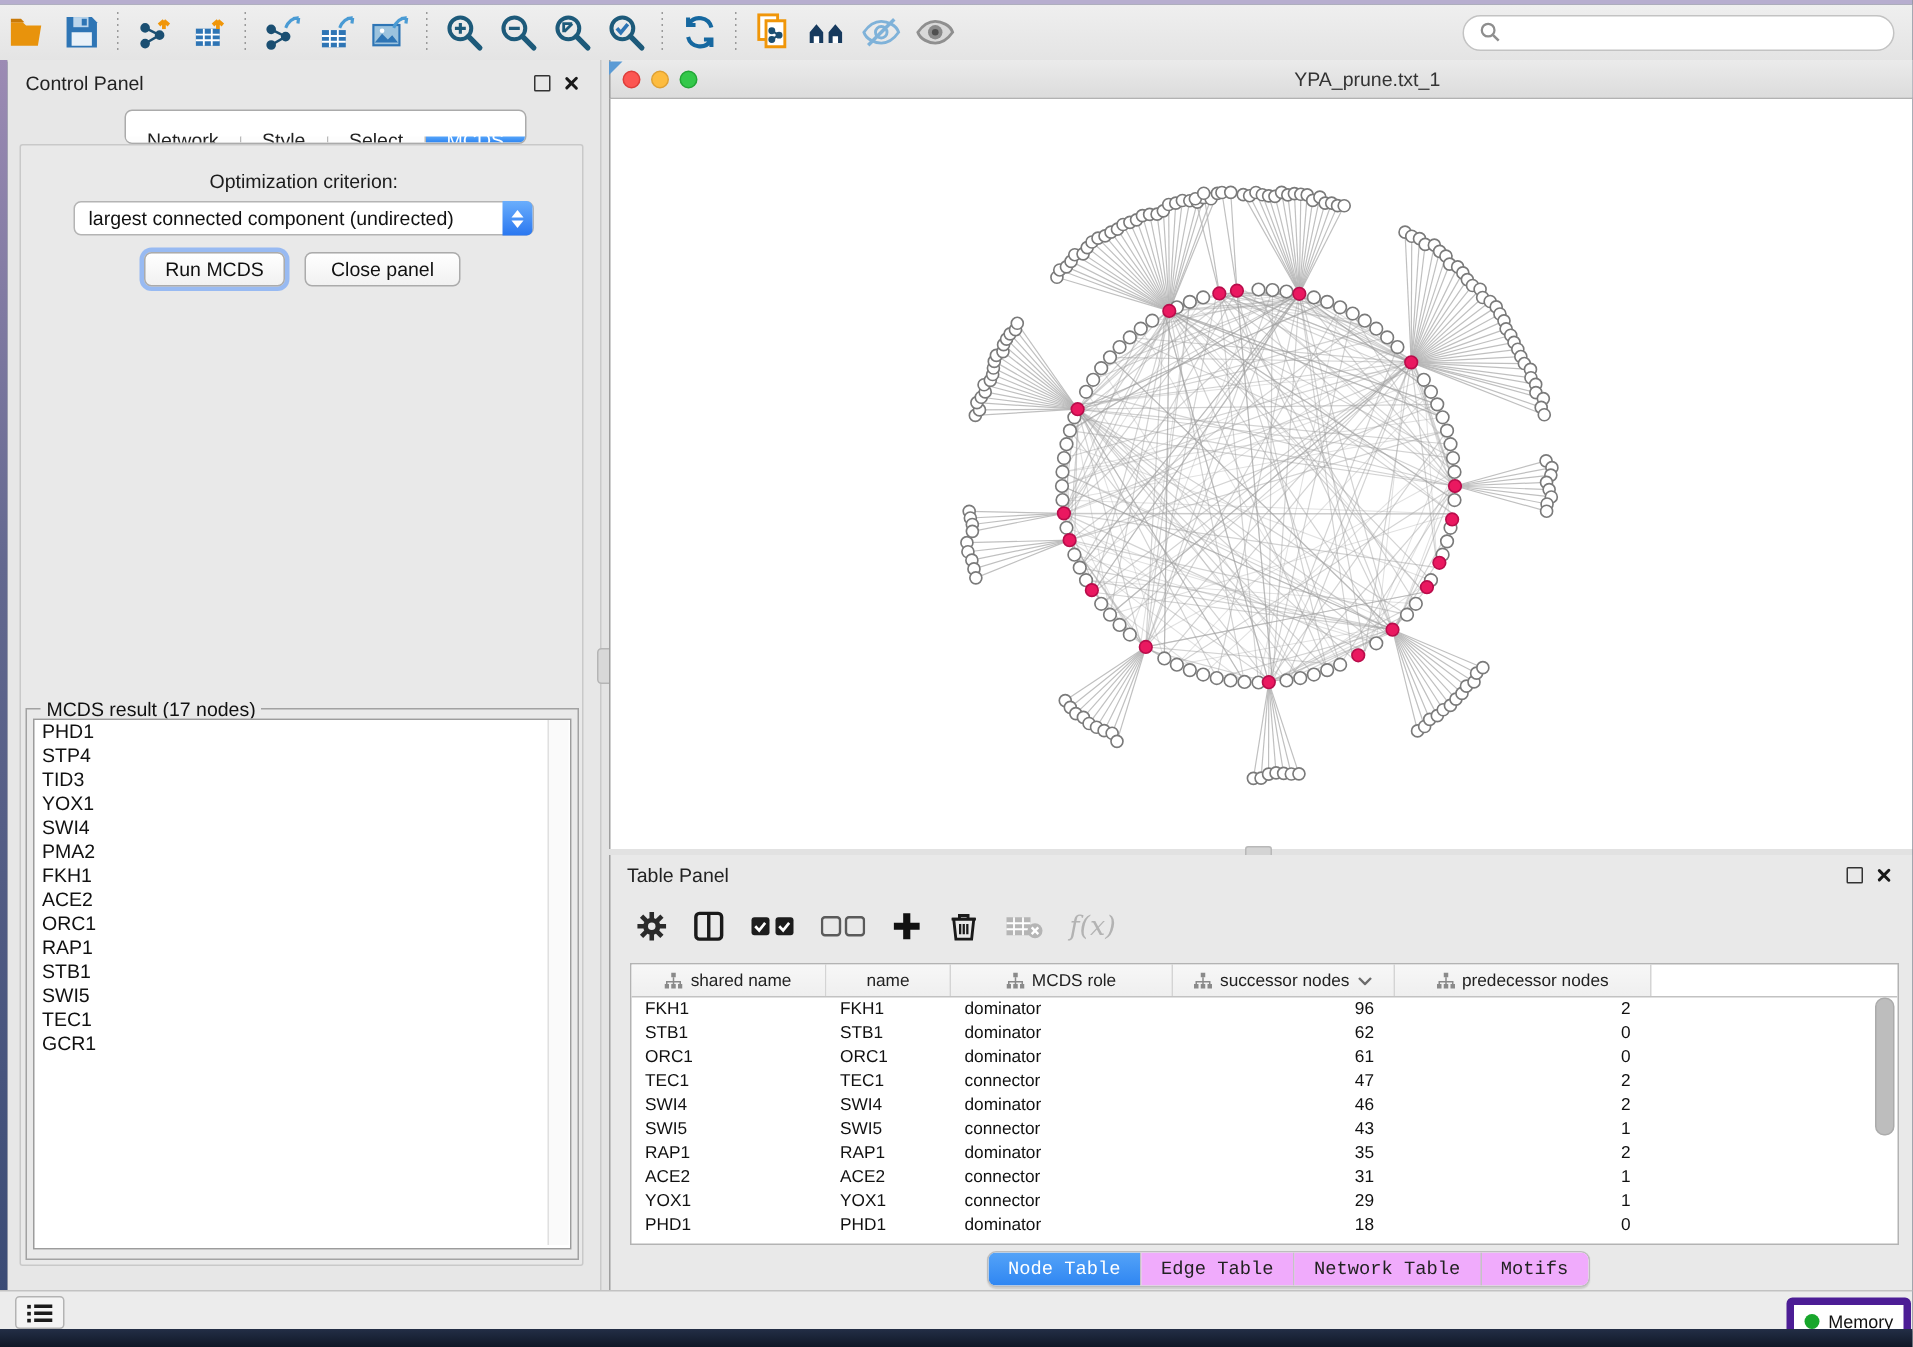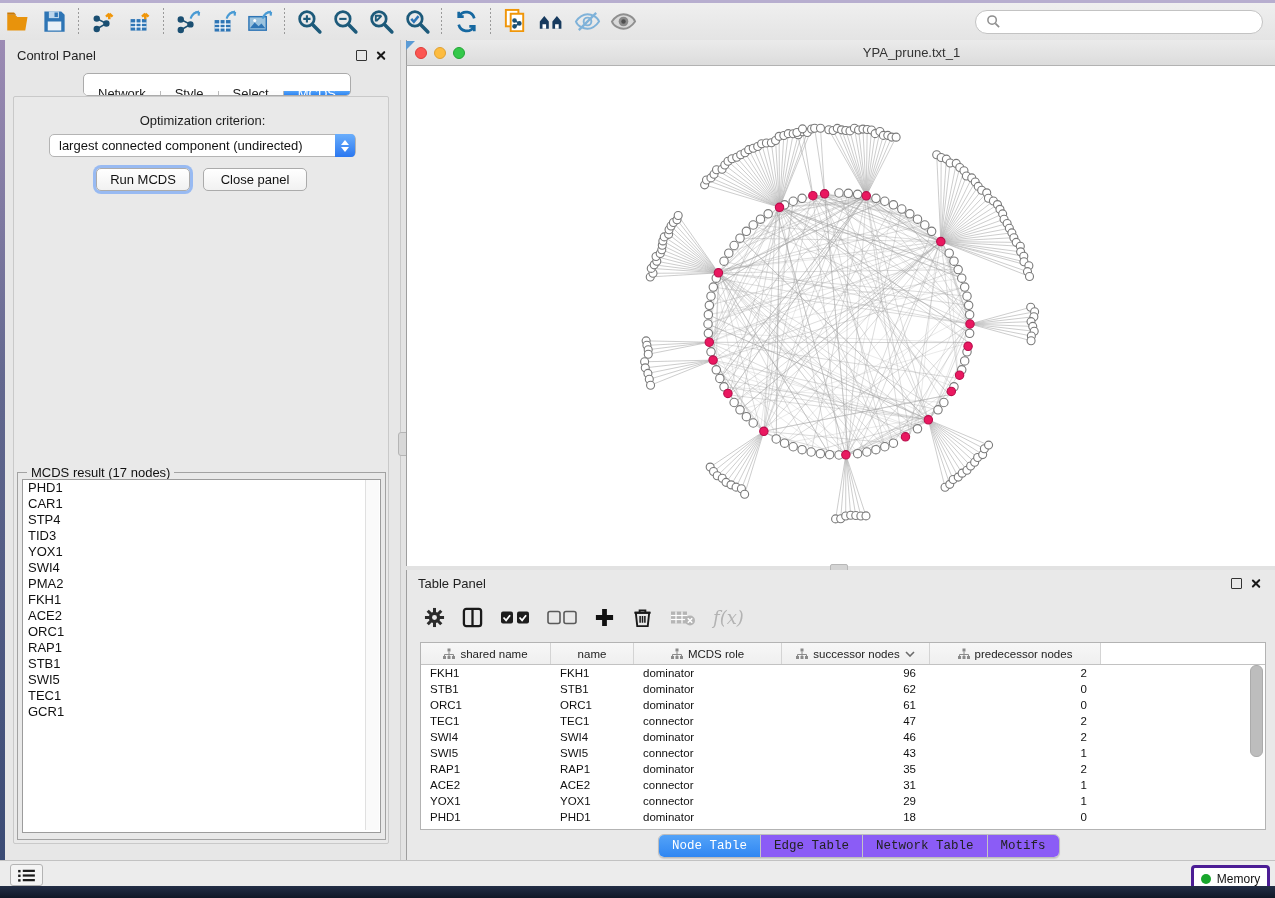--- a/index.html
+++ b/index.html
@@ -86,28 +86,28 @@
   .th-cell{background:linear-gradient(#f7f7f7,#efefef);border-right:1px solid #d4d4d4;display:flex;align-items:center;justify-content:center;gap:5px;
     font-size:11.5px;color:#222;box-sizing:border-box;flex:0 0 auto;}
   .tree-icon svg{display:block;}
   .tr{display:flex;height:16px;align-items:center;}
   .td{font-size:11.5px;color:#111;box-sizing:border-box;flex:0 0 auto;white-space:nowrap;overflow:hidden;}
   .td.l{padding-left:9px;text-align:left;}
   .td.r{padding-right:14px;text-align:right;}
   #tbl-scroll{left:1250px;top:665px;width:11px;height:90px;background:#bdbdbd;border-radius:6px;border:1px solid #ababab;}
   
   #tbl-tabs{left:658px;top:834px;height:22px;display:flex;border:1px solid #bdbdbd;border-radius:6px;overflow:hidden;background:#fff;box-shadow:0 1px 1px rgba(0,0,0,.12);font-family:Liberation Mono, monospace;}
-  .tbl-tab{padding:0 13px;font-size:12.5px;color:#222;display:flex;align-items:center;border-right:1px solid #c4c4c4;background:#8b5cf6;}
+  .tbl-tab{padding:0 13px;font-size:12.5px;color:#222;display:flex;align-items:center;border-right:1px solid #c4c4c4;background:#f0abfc;}
   .tbl-tab:last-child{border-right:none;}
   .tbl-tab.active{background:linear-gradient(#54a3f8,#2f86f2);color:#fff;}
   
   #status-bar{left:0;top:860px;width:1275px;height:26px;background:#ececec;border-top:1px solid #c2c2c2;}
   #list-btn{left:10px;top:864px;width:31px;height:20px;background:#f4f4f4;border:1px solid #b3b3b3;border-radius:3px;
     display:flex;align-items:center;justify-content:center;}
-  #memory-btn{left:1191px;top:865px;width:73px;height:22px;background:#fff;border:3px solid #4c1d95;border-radius:4px;
+  #memory-btn{left:1191px;top:865px;width:73px;height:22px;background:#fff;border:5px solid #4c1d95;border-radius:4px;
     display:flex;align-items:center;justify-content:center;gap:6px;font-size:12px;color:#111;}
   .mem-dot{width:10px;height:10px;border-radius:50%;background:#18a62c;}
 </style>
 </head>
 <body>
 
 <svg width="0" height="0" style="position:absolute">
   <defs>
     <symbol id="i-open-session" viewBox="0 0 24 24">
         <path d="M2 6h7l2 2h9l-2 12H2z" fill="#e8930c"></path>
@@ -412,21 +412,20 @@
       <span class="tri-up"></span>
       <span class="tri-dn"></span>
     </span>
 </div>
 <div id="run-btn" class="abs mac-btn">Run MCDS</div>
 <div id="close-btn" class="abs mac-btn">Close panel</div>
 <div id="mcds-group" class="abs"></div>
 <div id="mcds-group-label" class="abs">MCDS result (17 nodes)</div>
 <div id="mcds-list" class="abs">
     <div class="mcds-item">PHD1</div>
-    <div class="mcds-item">CAR1</div>
     <div class="mcds-item">STP4</div>
     <div class="mcds-item">TID3</div>
     <div class="mcds-item">YOX1</div>
     <div class="mcds-item">SWI4</div>
     <div class="mcds-item">PMA2</div>
     <div class="mcds-item">FKH1</div>
     <div class="mcds-item">ACE2</div>
     <div class="mcds-item">ORC1</div>
     <div class="mcds-item">RAP1</div>
     <div class="mcds-item">STB1</div>

